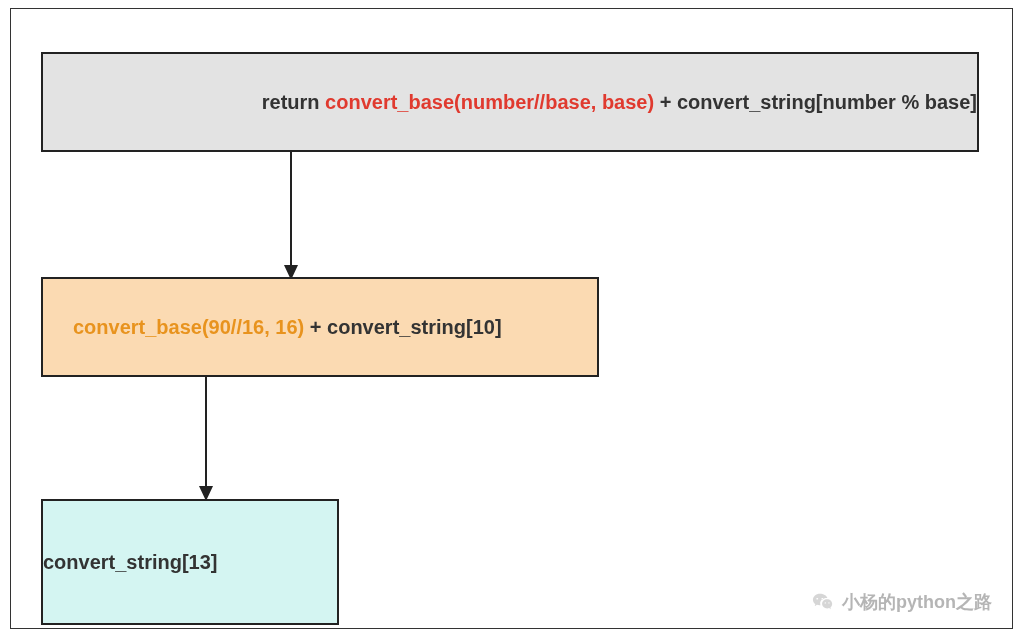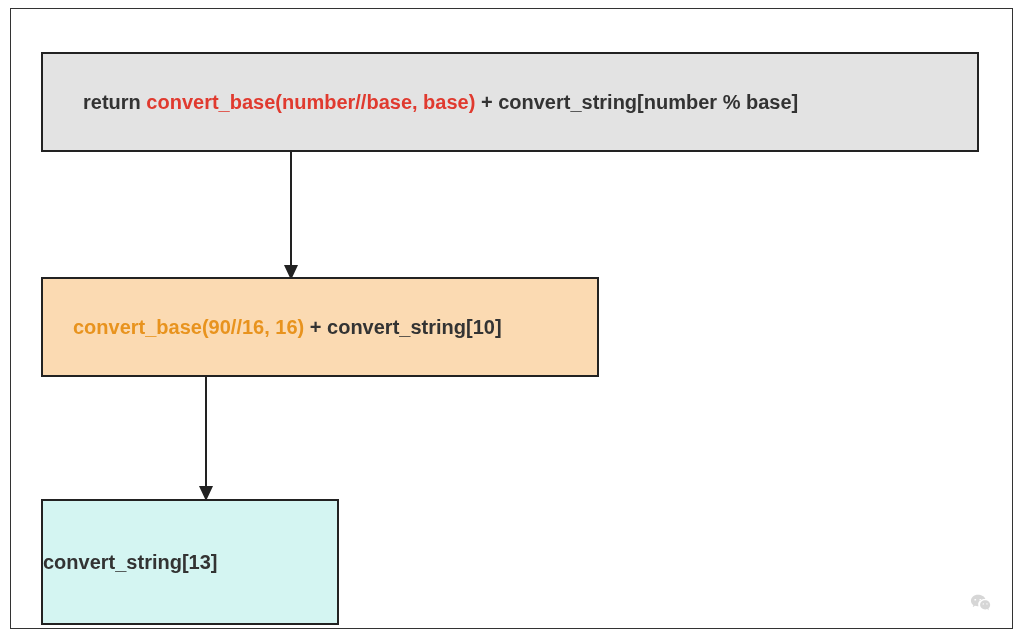--- a/index.html
+++ b/index.html
@@ -31,20 +31,21 @@
     font-size: 20px;
     color: #333;
   }
   .box1 {
     left: 30px;
     top: 43px;
     width: 938px;
     height: 100px;
     background: #e3e3e3;
     padding-left: 40px;
+    justify-content: flex-end;
   }
   .box2 {
     left: 30px;
     top: 268px;
     width: 558px;
     height: 100px;
     background: #fbdab2;
     padding-left: 30px;
   }
   .box3 {
@@ -103,15 +104,16 @@
   </svg>
 
   <div class="box box3">
     <span>convert_string[13]</span>
   </div>
 
   <div class="watermark">
     <svg class="wm-icon" viewBox="0 0 24 24" fill="currentColor">
       <path d="M8.5 3C4.36 3 1 5.91 1 9.5c0 1.93 1 3.67 2.6 4.86-.1.33-.55 1.86-.57 1.98 0 0-.01.08.04.11.05.03.11 0 .11 0 .16-.02 1.86-1.22 2.15-1.43.97.28 2 .43 3.07.43.28 0 .55-.01.82-.03-.19-.58-.29-1.19-.29-1.83 0-3.24 3.15-5.87 7.03-5.87.27 0 .54.01.8.04C15.96 4.87 12.55 3 8.5 3zm-2.75 4.5c.55 0 1 .45 1 1s-.45 1-1 1-1-.45-1-1 .45-1 1-1zm5.5 0c.55 0 1 .45 1 1s-.45 1-1 1-1-.45-1-1 .45-1 1-1zM16.5 9C13.46 9 11 11.24 11 14s2.46 5 5.5 5c.77 0 1.5-.12 2.17-.33.24.17 1.6 1.12 1.73 1.14 0 0 .05.02.09 0 .04-.02.03-.09.03-.09-.02-.1-.38-1.32-.46-1.58C21.23 17.23 22 15.7 22 14c0-2.76-2.46-5-5.5-5zm-2 3.25c.41 0 .75.34.75.75s-.34.75-.75.75-.75-.34-.75-.75.34-.75.75-.75zm4 0c.41 0 .75.34.75.75s-.34.75-.75.75-.75-.34-.75-.75.34-.75.75-.75z"></path>
     </svg>
+    <span>小杨的python之路</span>
   </div>
 
 </div>
 
 </body></html>

